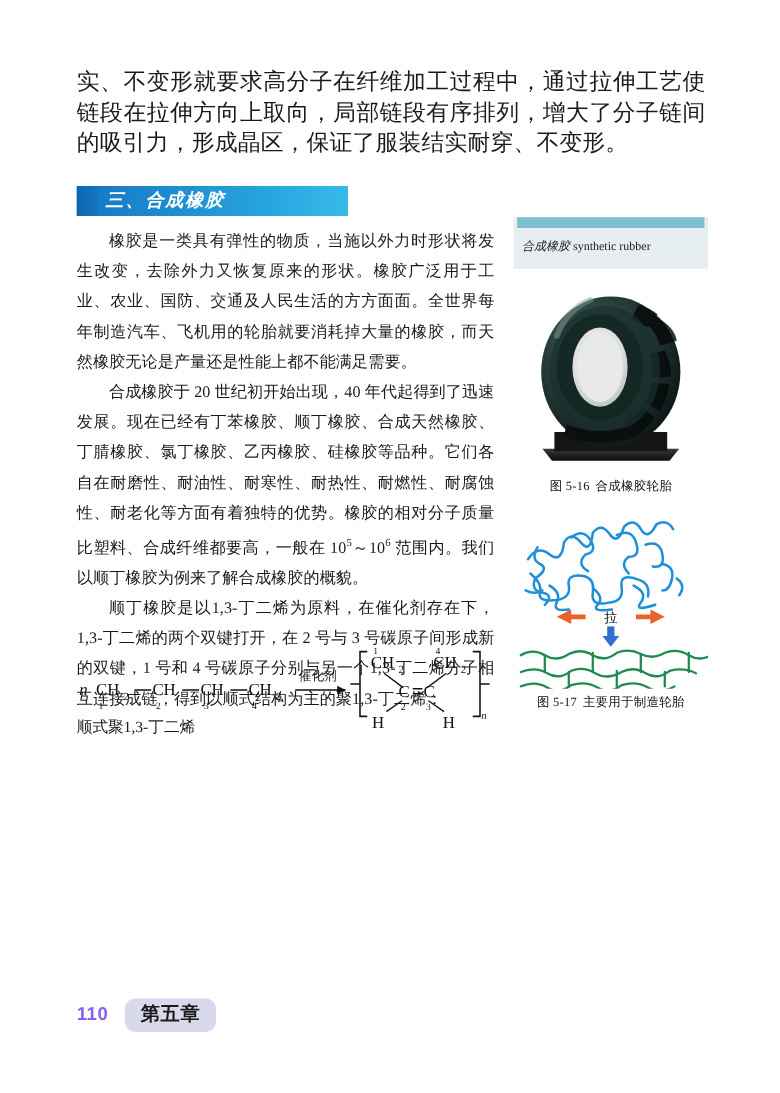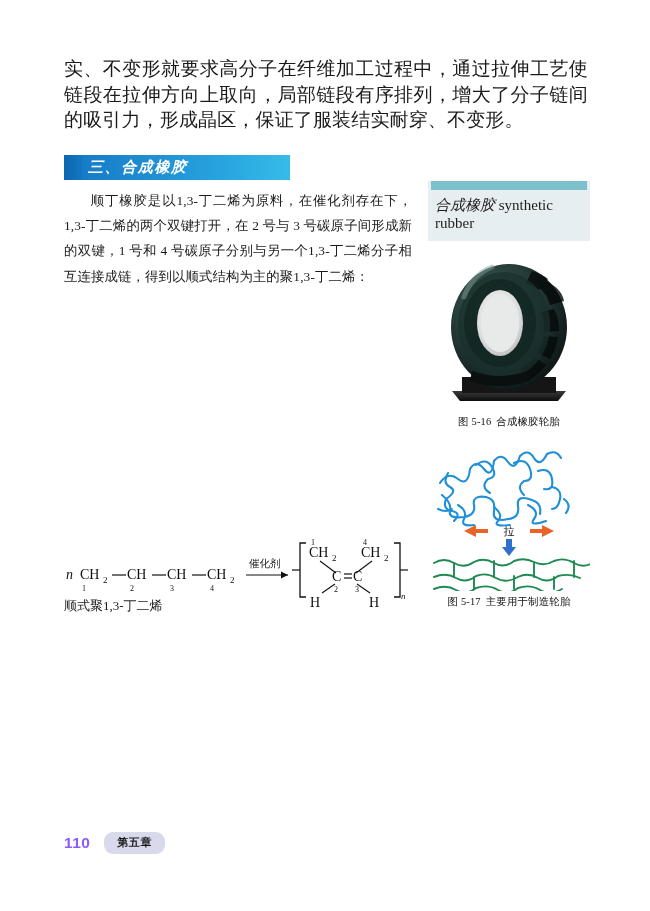--- a/index.html
+++ b/index.html
@@ -97,21 +97,21 @@
     box-sizing: border-box;
   }
   .vocab .cap {
     height: 9px;
     background: #7cc0cb;
     width: 156px;
     margin: 0 3px;
   }
   .vocab .body {
     padding: 7px 4px 9px 7px;
-    font-size: 15px;
+    font-size: 10px;
     line-height: 17.5px;
     color: #1d1d1d;
   }
   .vocab .cn { font-style: italic; font-family: "Liberation Serif", serif; }
   .vocab .en { font-family: "Liberation Serif", serif; }
 
   
   .fig { margin-top: 10px; width: 162px; }
   .fig-caption {
     text-align: center;
@@ -169,21 +169,21 @@
     font-weight: bold;
     font-size: 15.5px;
     color: #8b5cf6;
     letter-spacing: 0.4px;
   }
   .footer .pill {
     margin-left: 14px;
     background: #d8daec;
     border-radius: 9px;
     padding: 3px 13px 4px 13px;
-    font-size: 11px;
+    font-size: 16px;
     font-weight: bold;
     color: #1b1b1b;
     letter-spacing: 0.6px;
     font-family: "Liberation Sans", "DejaVu Sans", sans-serif;
     display: flex;
     gap: 11px;
   }
 </style>
 </head>
 <body>
@@ -191,20 +191,24 @@
 <div class="page">
 
   <div class="intro">实、不变形就要求高分子在纤维加工过程中，通过拉伸工艺使链段在拉伸方向上取向，局部链段有序排列，增大了分子链间的吸引力，形成晶区，保证了服装结实耐穿、不变形。</div>
 
   <div class="section-head">
     <div class="bar-accent"></div>
     <div class="label">三、合成橡胶</div>
   </div>
 
   <div class="col-left">
+    <p>橡胶是一类具有弹性的物质，当施以外力时形状将发生改变，去除外力又恢复原来的形状。橡胶广泛用于工业、农业、国防、交通及人民生活的方方面面。全世界每年制造汽车、飞机用的轮胎就要消耗掉大量的橡胶，而天然橡胶无论是产量还是性能上都不能满足需要。</p>
+    <p>
+      <span>合成橡胶于 20 世纪初开始出现，40 年代起得到了迅速发展。现在已经有丁苯橡胶、顺丁橡胶、合成天然橡胶、丁腈橡胶、氯丁橡胶、乙丙橡胶、硅橡胶等品种。它们各自在耐磨性、耐油性、耐寒性、耐热性、耐燃性、耐腐蚀性、耐老化等方面有着独特的优势。橡胶的相对分子质量比塑料、合成纤维都要高，一般在 10</span><sup class="sm">5</sup><span>～10</span><sup class="sm">6</sup><span> 范围内。我们以顺丁橡胶为例来了解合成橡胶的概貌。</span>
+    </p>
     <p>顺丁橡胶是以1,3-丁二烯为原料，在催化剂存在下，1,3-丁二烯的两个双键打开，在 2 号与 3 号碳原子间形成新的双键，1 号和 4 号碳原子分别与另一个1,3-丁二烯分子相互连接成链，得到以顺式结构为主的聚1,3-丁二烯：</p>
   </div>
 
   <div class="side">
 
     <div class="vocab">
       <div class="cap"></div>
       <div class="body">
         <div>
           <span class="cn">合成橡胶</span>

